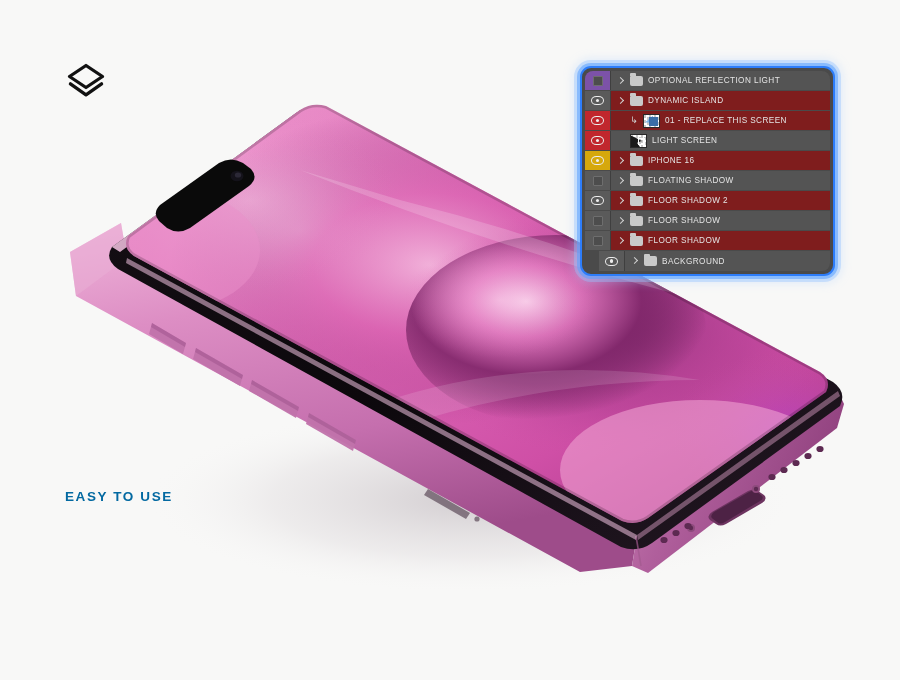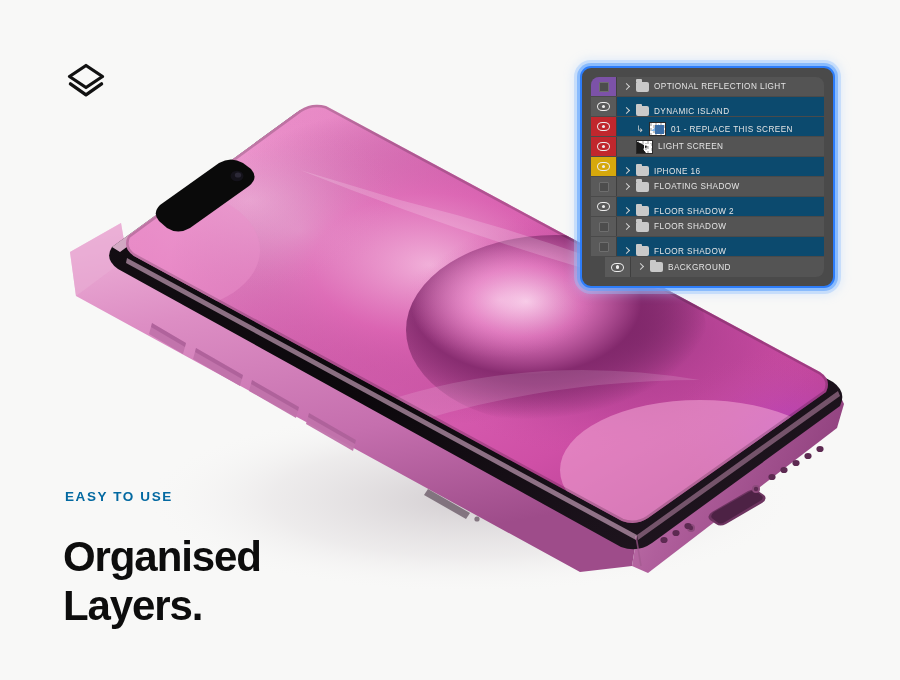--- a/index.html
+++ b/index.html
@@ -69,21 +69,21 @@
   .phone-wrap svg { display:block; width: 900px; height: 680px; }
 
   
   .layers-panel {
     position: absolute;
     left: 580px;
     top: 66px;
     width: 255px;
     border-radius: 11px;
     background: #4a4a4a;
-    padding: 9px;
+    padding: 3px;
     border: 2px solid #2d7dfa;
     box-shadow:
       0 0 0 3px rgba(90,160,255,0.55),
       0 0 0 6px rgba(150,195,255,0.40),
       0 0 10px 7px rgba(175,210,255,0.35);
     overflow: hidden;
   }
   .panel-rows {
     border-radius: 8px;
     overflow: hidden;
@@ -91,21 +91,21 @@
 
   .layer-row {
     display: flex;
     align-items: center;
     height: 20px;
     background: #545454;
     border-bottom: 1px solid #4a4a4a;
     position: relative;
   }
   .layer-row:last-child { border-bottom: none; margin-left: 14px; }
-  .layer-row.alt { background: #0c4a6e; align-items: flex-end; }
+  .layer-row.alt { background: #7f1d1d; }
 
   
   .eye-cell {
     width: 26px;
     height: 100%;
     flex: 0 0 26px;
     display: flex;
     align-items: center;
     justify-content: center;
     border-right: 1px solid #3f3f3f;
@@ -451,24 +451,20 @@
 
   <div class="logo">
     <svg viewBox="0 0 48 48" xmlns="http://www.w3.org/2000/svg">
       <path d="M24 6 L42 18 L24 30 L6 18 Z" fill="none" stroke="#111111" stroke-width="3.6" stroke-linejoin="round"></path>
       <path d="M7 26 L24 38 L41 26" fill="none" stroke="#111111" stroke-width="3.6" stroke-linecap="round" stroke-linejoin="round"></path>
     </svg>
   </div>
 
   <div class="eyebrow">EASY TO USE</div>
 
-  <div class="headline">
-    <div>Organised</div>
-    <div>Layers.</div>
-  </div>
 
   <div class="layers-panel">
     <div class="panel-rows" id="rows">
         <div class="layer-row">
           <div class="eye-cell purple">
             <div class="eye-box"></div>
           </div>
           <div class="body-cell">
             <div class="chevron"></div>
             <div class="folder"></div>

